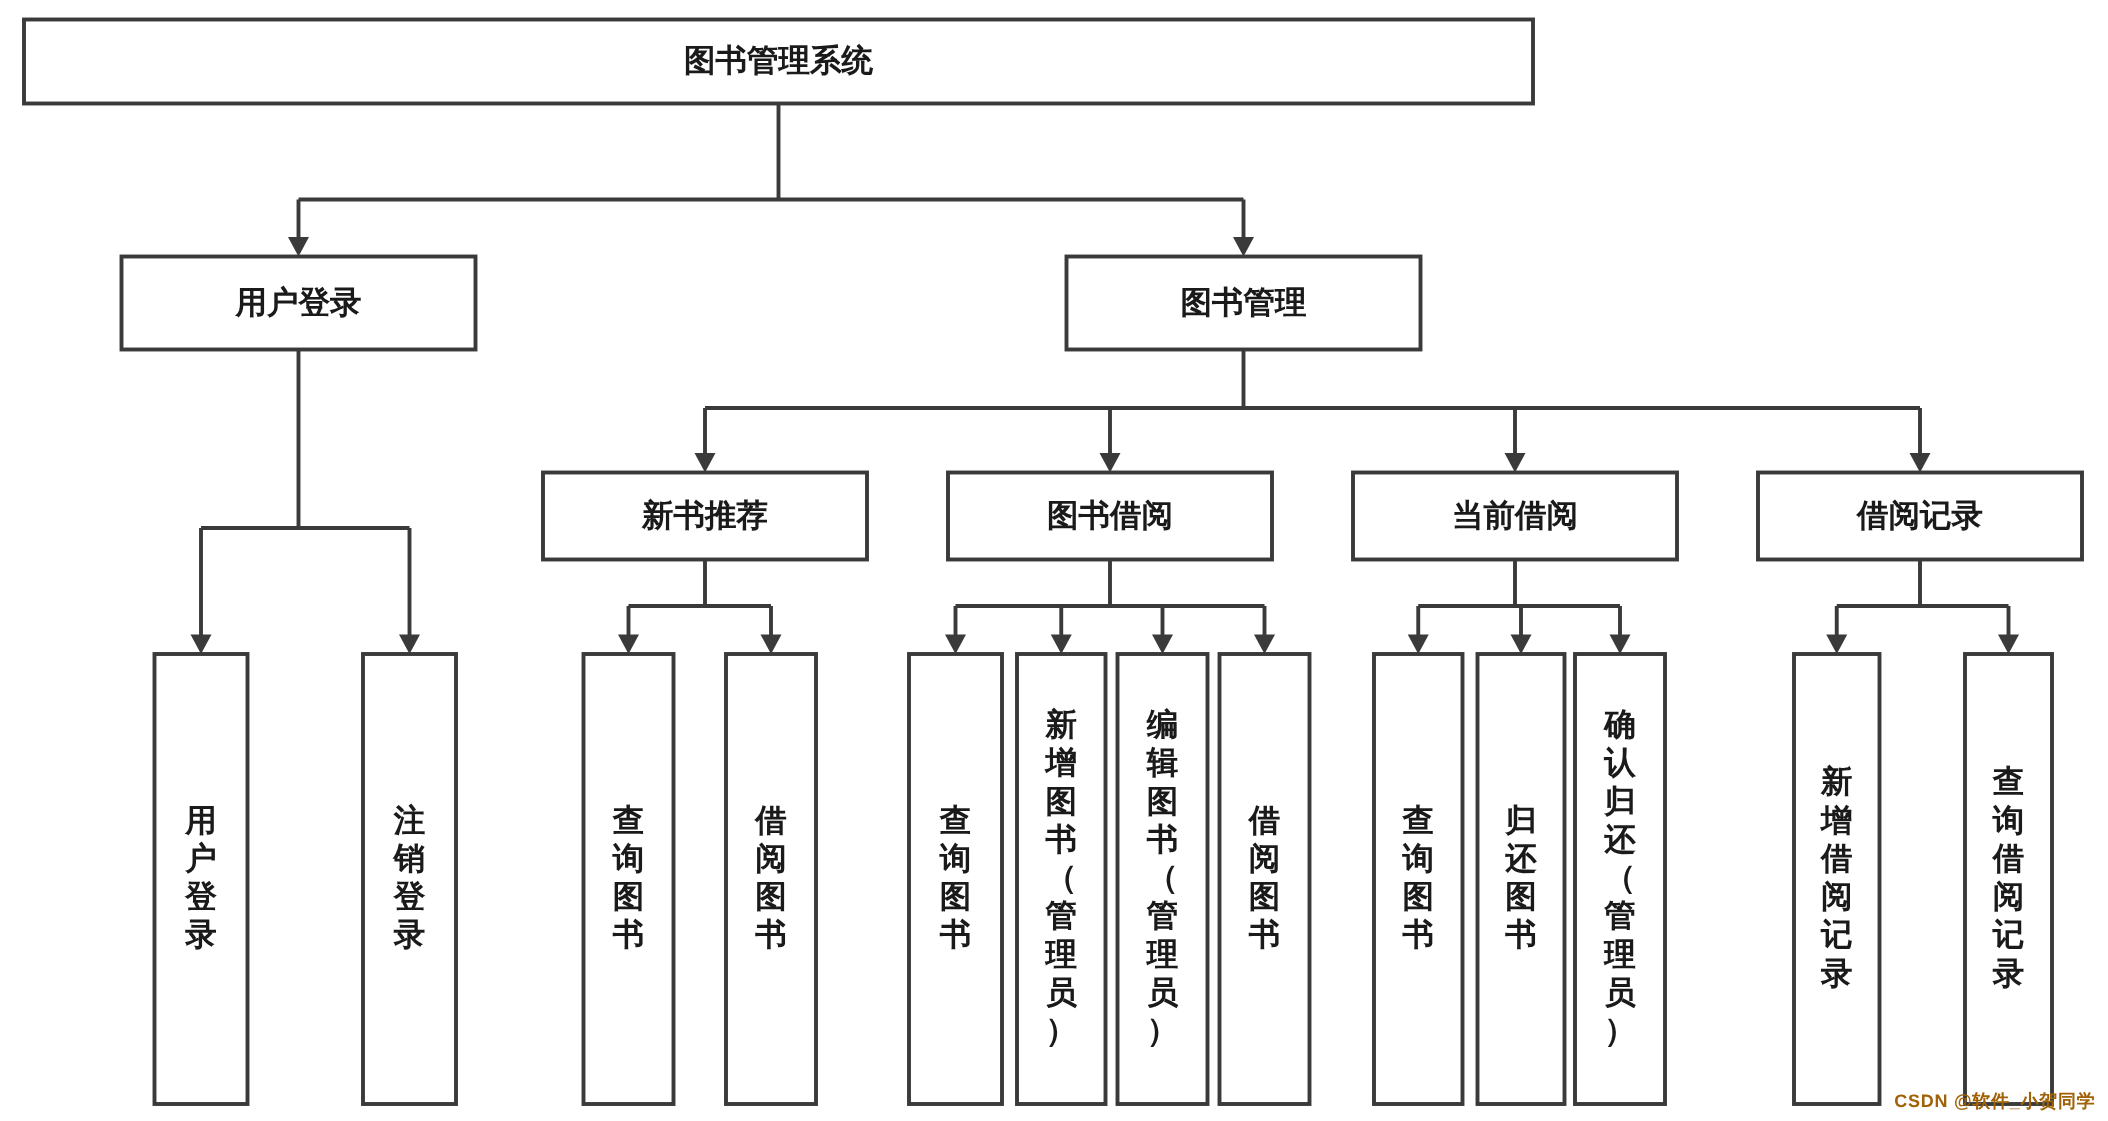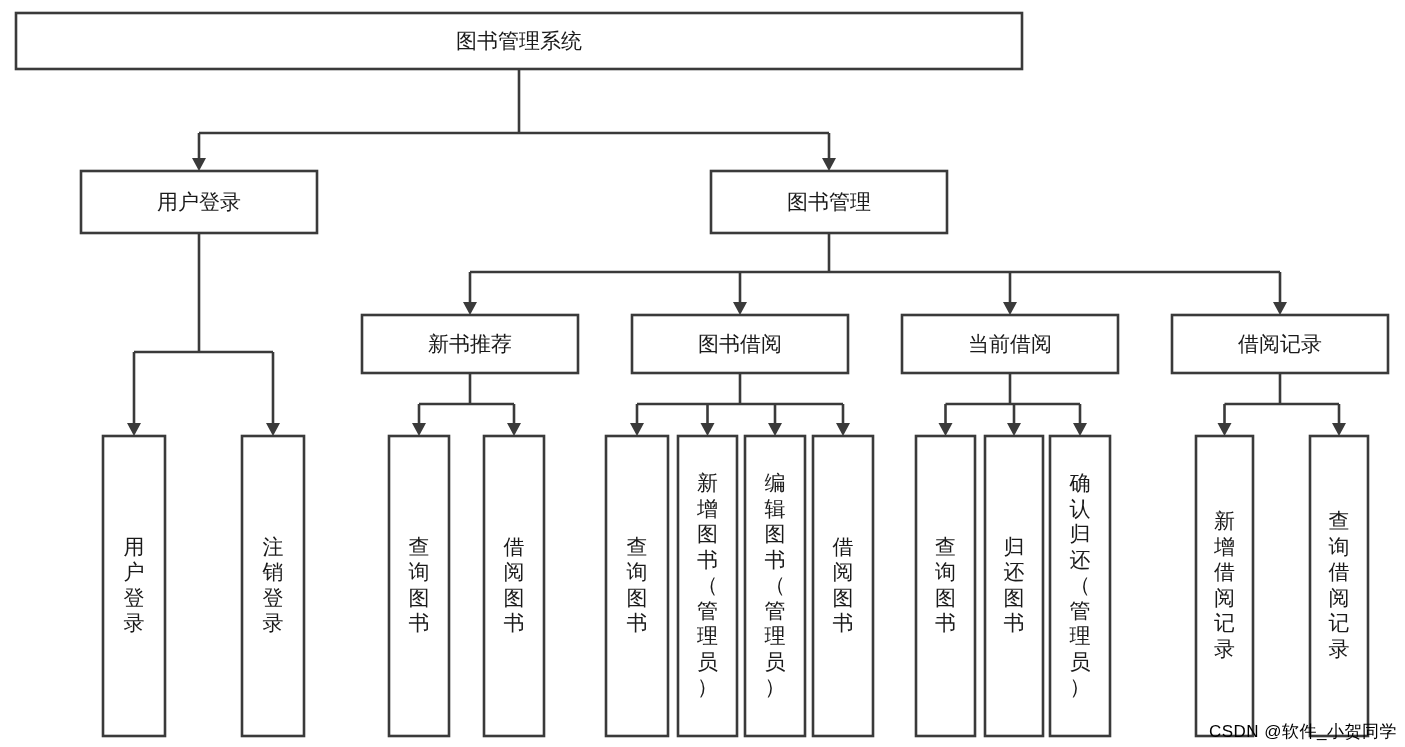--- a/index.html
+++ b/index.html
@@ -11,20 +11,21 @@
     width: 1405px;
     height: 747px;
     font-family: "Liberation Sans", "DejaVu Sans", sans-serif;
     overflow: hidden;
   }
   #diagram-root {
     position: relative;
     width: 1405px;
     height: 747px;
     background: #ffffff;
+    font-weight: bold;
   }
   svg.tree-svg {
     position: absolute;
     left: 0;
     top: 0;
     width: 1405px;
     height: 747px;
     display: block;
   }
   .node-box {
@@ -53,22 +54,22 @@
     font-family: "Liberation Sans", "DejaVu Sans", sans-serif;
     font-size: 21px;
     fill: #1a1a1a;
     text-anchor: middle;
   }
   .watermark {
     position: absolute;
     right: 8px;
     bottom: 4px;
     font-family: "Liberation Sans", "DejaVu Sans", sans-serif;
-    font-size: 17px;
-    color: #000000;
+    font-size: 12px;
+    color: #a16207;
     white-space: nowrap;
     letter-spacing: 0.5px;
     user-select: none;
   }
 </style>
 </head>
 <body>
 
 <div id="diagram-root">
   <svg class="tree-svg" viewBox="0 0 1405 747" xmlns="http://www.w3.org/2000/svg">

